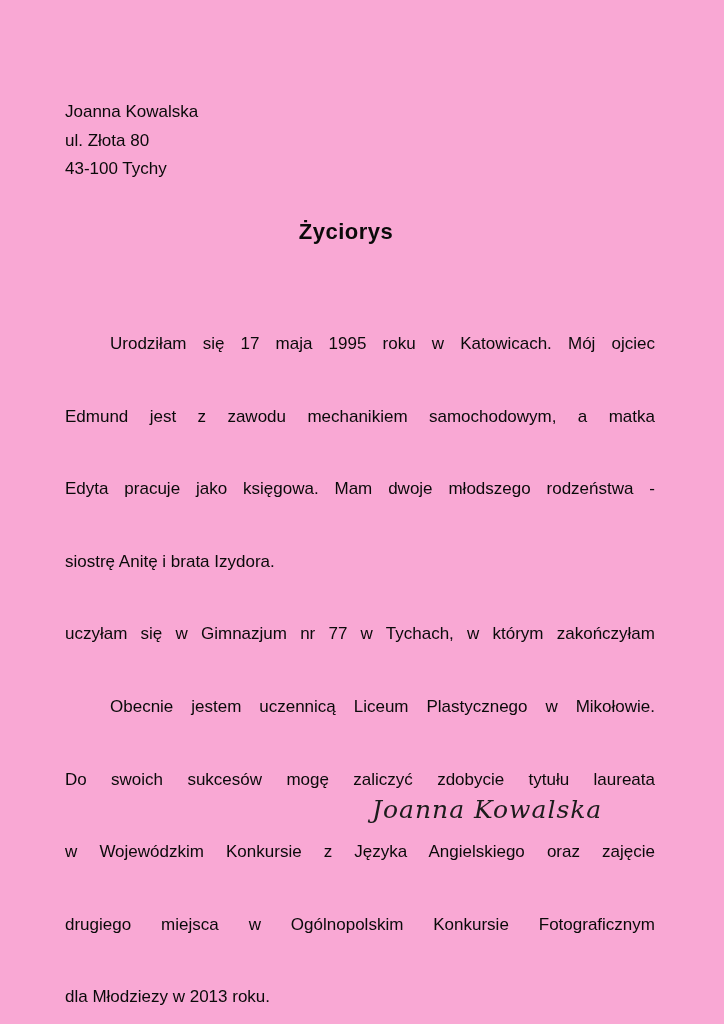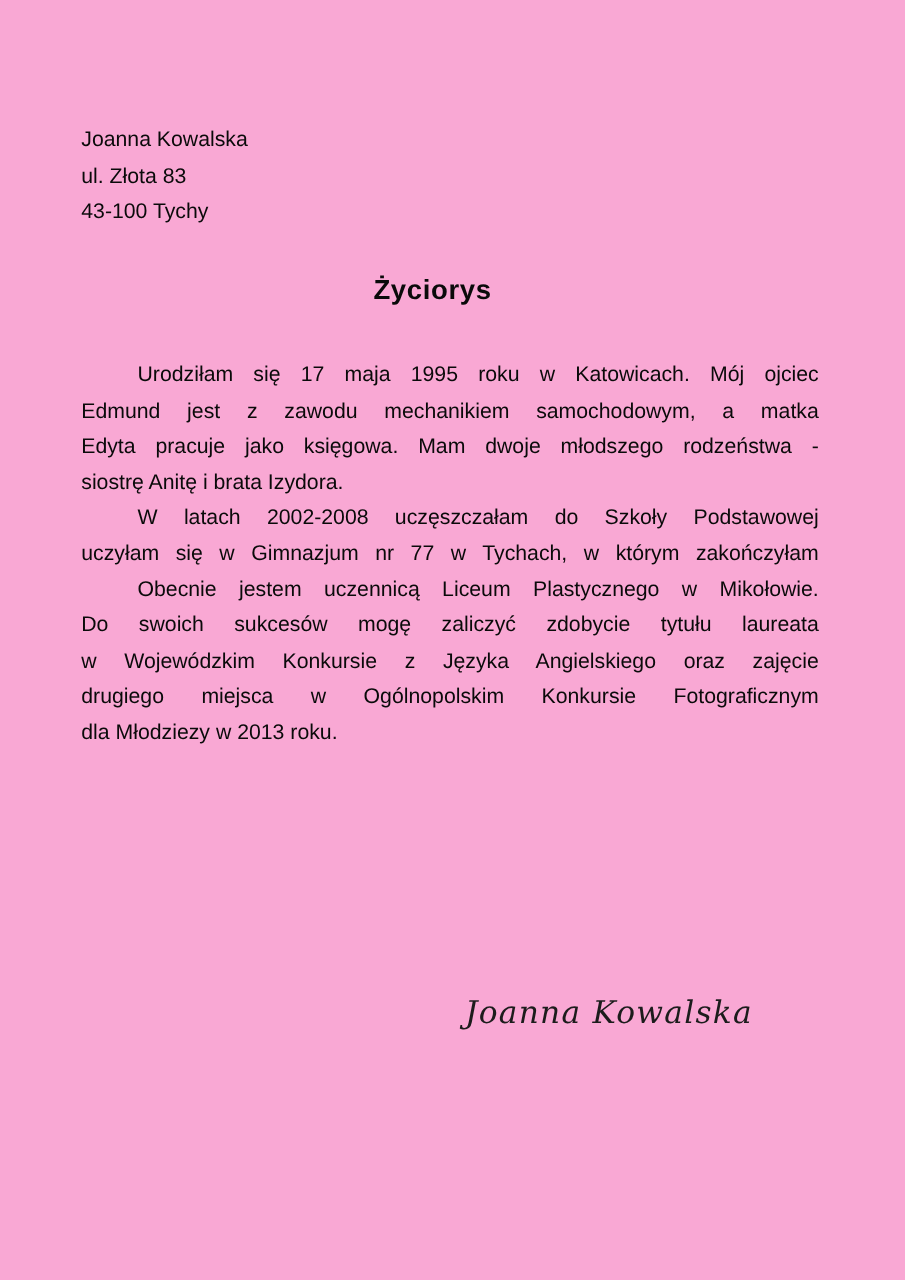--- a/index.html
+++ b/index.html
@@ -46,20 +46,21 @@
     left: 65px;
     top: 286px;
     width: 590px;
     font-size: 17px;
     line-height: 28.6px;
   }
   .line {
     text-align: justify;
     text-align-last: justify;
     text-justify: inter-word;
+    margin-top: 44px;
   }
   .line.first {
     text-indent: 45px;
   }
   .line.last {
     text-align-last: left;
   }
   .signature {
     position: absolute;
     left: 372px;
@@ -72,35 +73,34 @@
     white-space: nowrap;
   }
 </style>
 </head>
 <body>
 
 <div class="page">
 
   <div class="header">
     <div>Joanna Kowalska</div>
-    <div>ul. Złota 83</div>
+    <div>ul. Złota 80</div>
     <div>43-100 Tychy</div>
   </div>
 
   <div class="doc-title">Życiorys</div>
 
   <div class="letter-body">
       <div class="paragraph">
         <div class="line first">Urodziłam się 17 maja 1995 roku w Katowicach. Mój ojciec</div>
         <div class="line">Edmund jest z zawodu mechanikiem samochodowym, a matka</div>
         <div class="line">Edyta pracuje jako księgowa. Mam dwoje młodszego rodzeństwa -</div>
         <div class="line last">siostrę Anitę i brata Izydora.</div>
       </div>
       <div class="paragraph">
-        <div class="line first">W latach 2002-2008 uczęszczałam do Szkoły Podstawowej</div>
         <div class="line">uczyłam się w Gimnazjum nr 77 w Tychach, w którym zakończyłam</div>
       </div>
       <div class="paragraph">
         <div class="line first">Obecnie jestem uczennicą Liceum Plastycznego w Mikołowie.</div>
         <div class="line">Do swoich sukcesów mogę zaliczyć zdobycie tytułu laureata</div>
         <div class="line">w Wojewódzkim Konkursie z Języka Angielskiego oraz zajęcie</div>
         <div class="line">drugiego miejsca w Ogólnopolskim Konkursie Fotograficznym</div>
         <div class="line last">dla Młodziezy w 2013 roku.</div>
       </div>
     </div>

